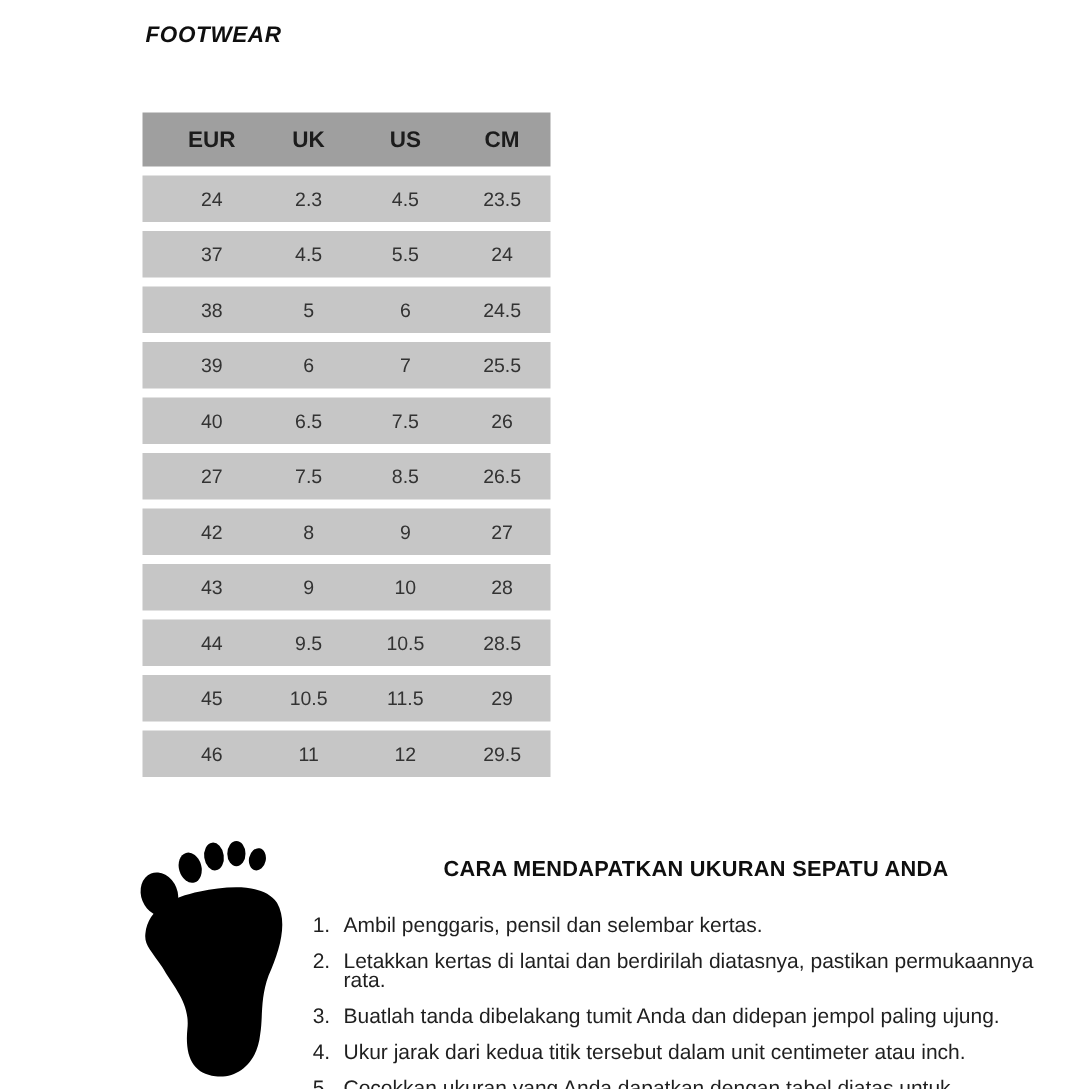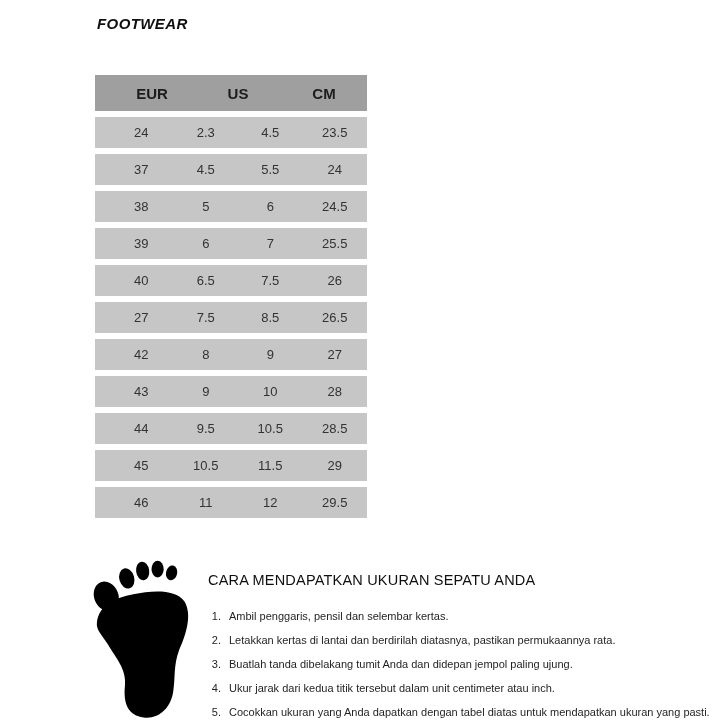--- a/index.html
+++ b/index.html
@@ -60,45 +60,47 @@
     height: 170px;
   }
   .guide {
     position: absolute;
     left: 208px;
     top: 572px;
     width: 512px;
   }
   .guide-heading {
     font-size: 14.5px;
-    font-weight: normal;
+    font-weight: bold;
     color: #0f0f0f;
     letter-spacing: 0.2px;
+    text-align: center;
   }
   .steps {
     margin: 22px 0 0 0;
     padding: 0 0 0 16px;
     list-style: decimal;
   }
   .steps li {
-    font-size: 11px;
+    font-size: 14px;
     color: #1f1f1f;
     margin-bottom: 11px;
     padding-left: 5px;
     line-height: 13px;
   }
 </style>
 </head>
 <body>
 
 <div class="page-title">FOOTWEAR</div>
 
 <div class="size-table">
   <div class="trow thead">
       <div class="tcell">EUR</div>
+      <div class="tcell">UK</div>
       <div class="tcell">US</div>
       <div class="tcell">CM</div>
     </div>
   <div>
       <div class="trow">
         <div class="tcell">24</div>
         <div class="tcell">2.3</div>
         <div class="tcell">4.5</div>
         <div class="tcell">23.5</div>
       </div>

